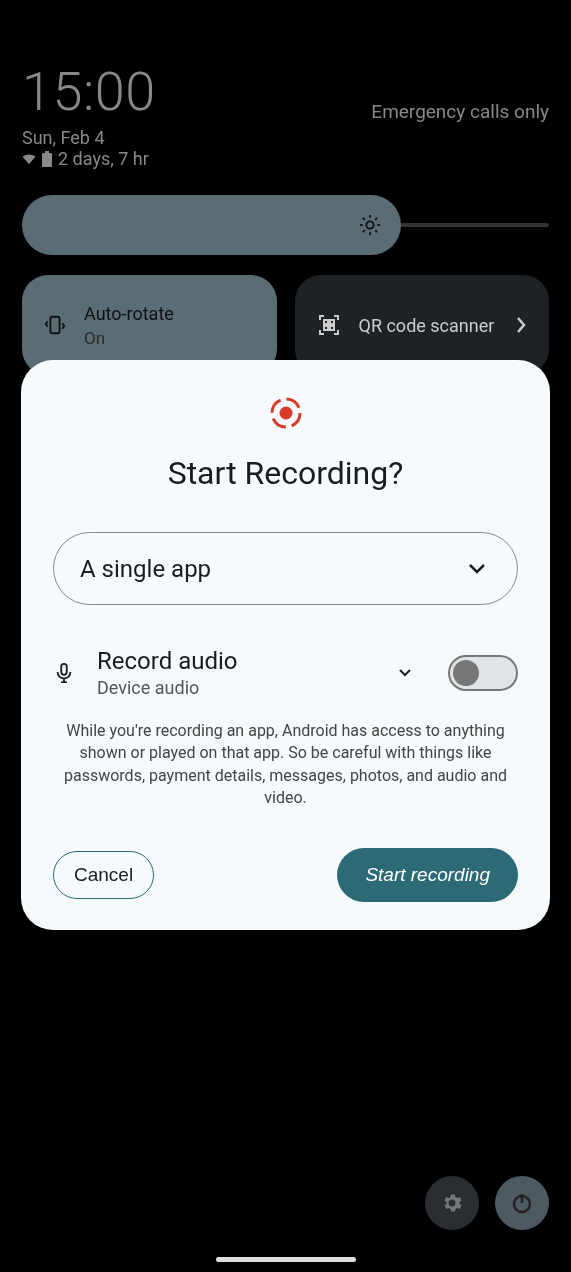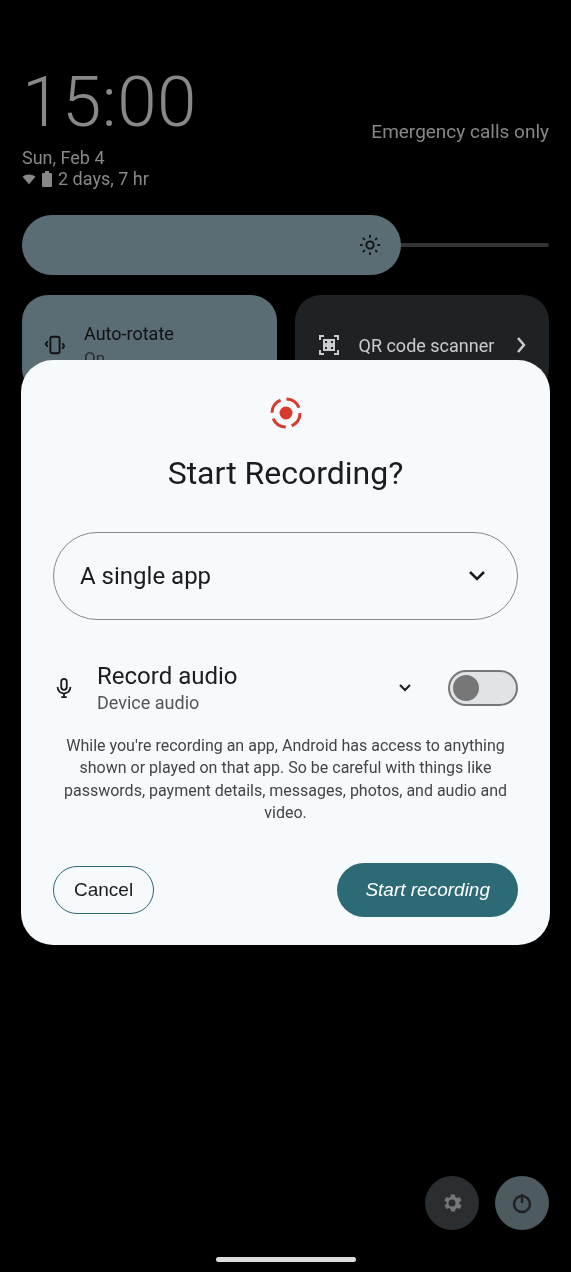--- a/index.html
+++ b/index.html
@@ -14,21 +14,21 @@
     }
 
     
     .status-row {
       display: flex;
       justify-content: space-between;
       align-items: flex-end;
       padding: 60px 22px 0 22px;
     }
     .clock {
-      font-size: 71px;
+      font-size: 54px;
       font-weight: 300;
       color: #888;
       letter-spacing: 0.5px;
     }
     .emergency {
       font-size: 19px;
       color: #888;
     }
     .date-row {
       display: flex;
@@ -133,21 +133,21 @@
     .dialog-title {
       font-size: 32px;
       text-align: center;
       font-weight: 400;
       color: #1a1c1d;
       margin-bottom: 40px;
     }
     .dropdown {
       border: 1.5px solid #888;
       border-radius: 44px;
-      height: 88px;
+      height: 73px;
       display: flex;
       align-items: center;
       justify-content: space-between;
       padding: 0 30px 0 26px;
       margin-bottom: 42px;
     }
     .dropdown-label {
       font-size: 24px;
       color: #1a1c1d;
     }

